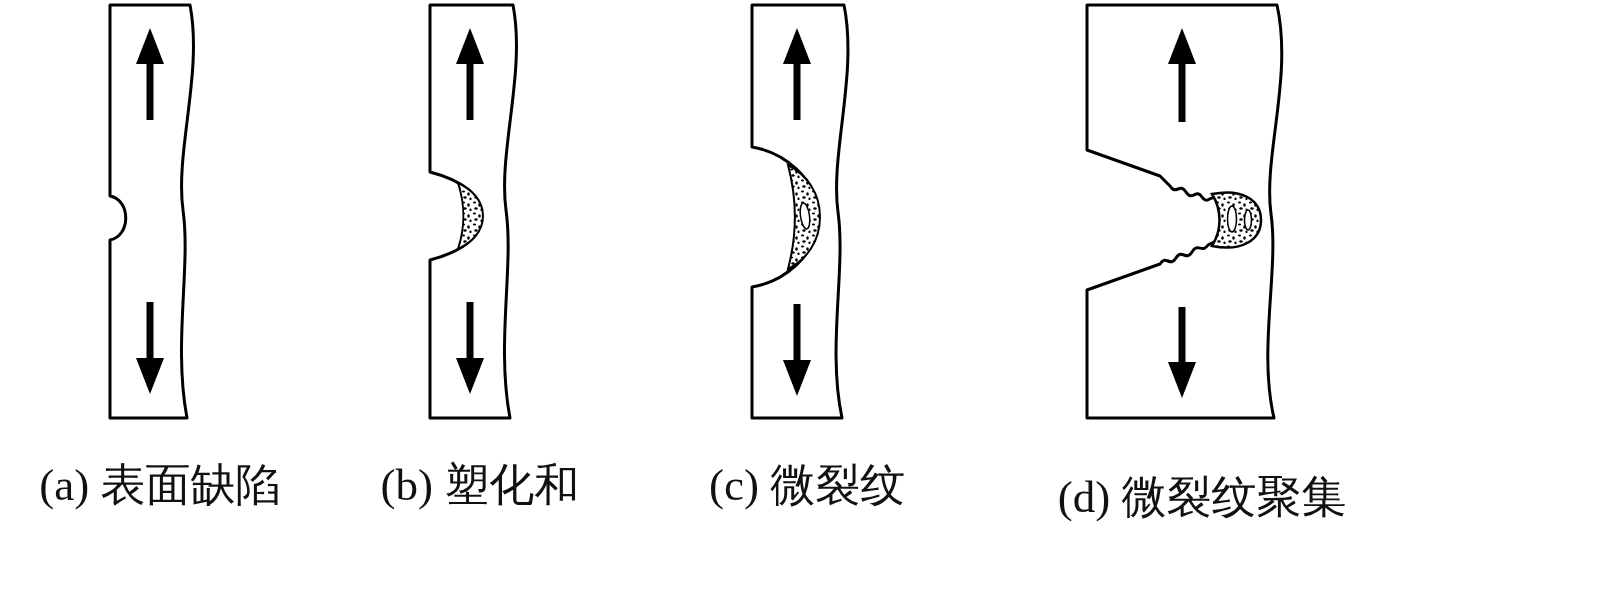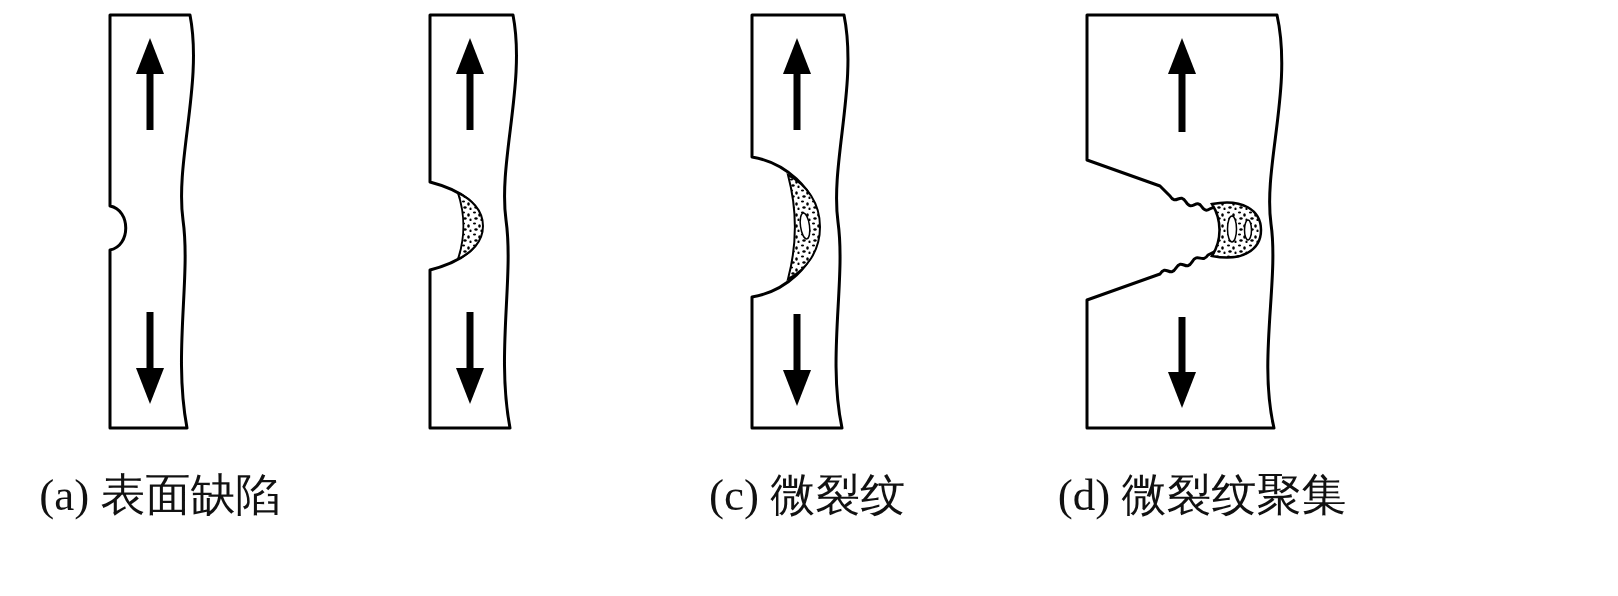--- a/index.html
+++ b/index.html
@@ -13,33 +13,33 @@
     height: 596px;
     background: #ffffff;
     overflow: hidden;
     font-family: "Liberation Serif", "DejaVu Serif", serif;
   }
   .panels-row {
     display: flex;
     justify-content: space-between;
     align-items: flex-start;
     width: 1430px;
-    padding-top: 12px;
+    padding-top: 2px;
     box-sizing: border-box;
   }
   figure.panel {
     margin: 0;
     display: flex;
     flex-direction: column;
     align-items: center;
   }
   .panel-a { width: 330px; }
   .panel-b { width: 330px; }
   .panel-c { width: 345px; }
-  .panel-d { width: 470px; }
+  .panel-d { width: 470px; gap: 12px; }
   figure.panel svg.specimen {
     display: block;
   }
   figcaption.caption {
     margin-top: 36px;
     text-align: center;
     color: #111111;
     font-size: 45px;
     line-height: 1.22;
     white-space: nowrap;
@@ -112,20 +112,21 @@
         <g>
           <line x1="75" y1="118" x2="75" y2="58" stroke="#000000" stroke-width="7"></line>
           <polygon points="75,26 61,62 89,62" fill="#000000"></polygon>
         </g>
         <g>
           <line x1="75" y1="300" x2="75" y2="358" stroke="#000000" stroke-width="7"></line>
           <polygon points="75,392 61,356 89,356" fill="#000000"></polygon>
         </g>
       </svg>
       <figcaption class="caption">
+        <span class="cap-line">(b) 塑化和</span>
       </figcaption>
     </figure>
 
     <figure class="panel panel-c">
       <svg class="specimen" width="190" height="420" viewBox="0 0 190 420">
         <path d="M 40,3 L 132,3
                  C 146,72 118,152 126,210
                  C 134,268 115,345 130,416
                  L 40,416
                  L 40,285

